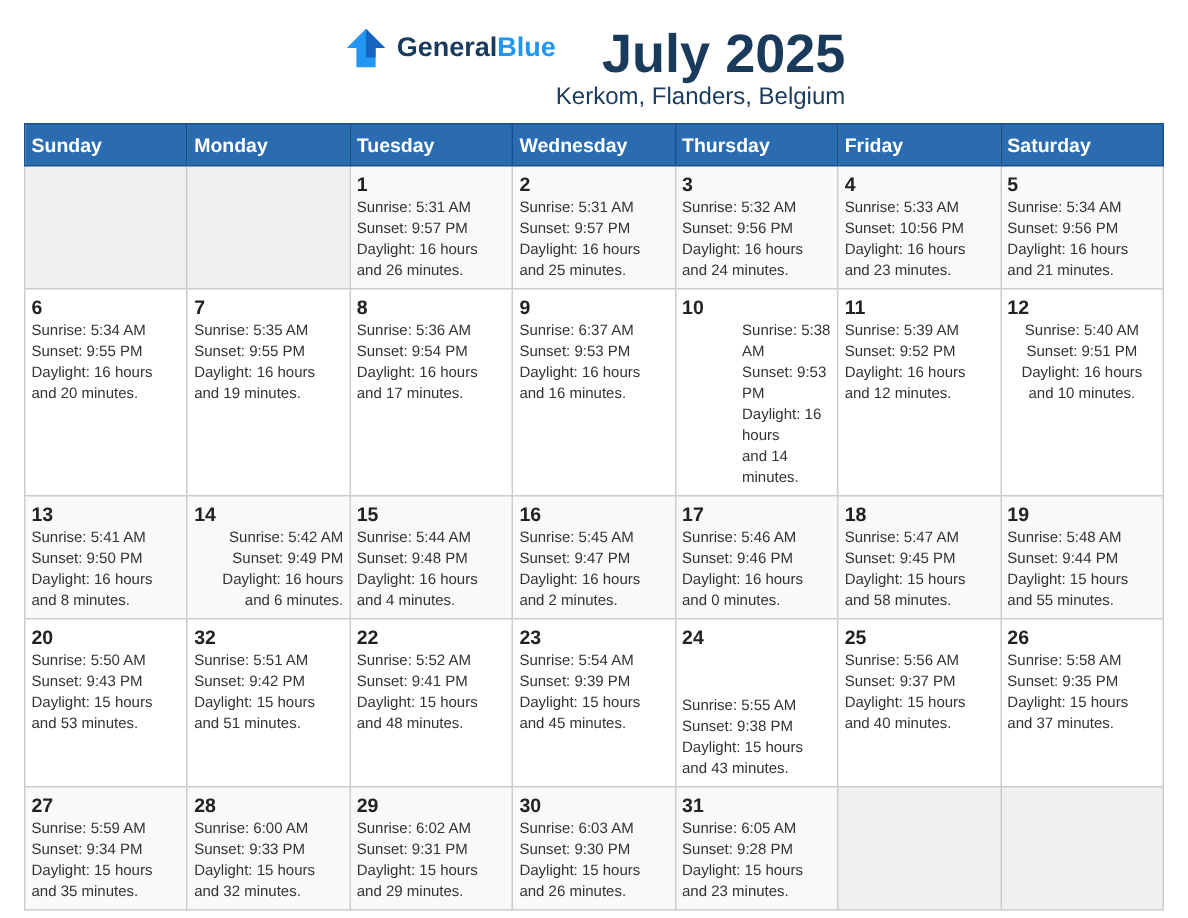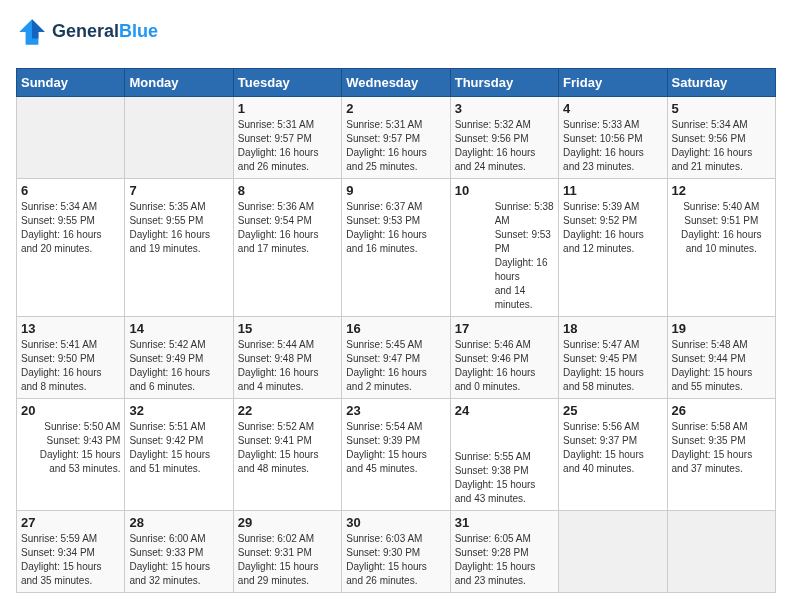--- a/index.html
+++ b/index.html
@@ -5,23 +5,23 @@
     * { box-sizing: border-box; margin: 0; padding: 0; }
     body {
       font-family: Arial, sans-serif;
       background: #fff;
       width: 792px;
       min-height: 612px;
       padding: 16px;
     }
     .header {
       display: flex;
-      justify-content: flex-start;
+      justify-content: center;
       align-items: flex-start;
-      margin-bottom: 20px;
+      margin-bottom: 8px;
     }
     .logo {
       display: flex;
       align-items: center;
       gap: 4px;
     }
     .logo-text {
       font-size: 18px;
       font-weight: bold;
       color: #1a3a5c;
@@ -95,20 +95,24 @@
 <div class="header">
   <div class="logo">
     <svg class="logo-icon" viewBox="0 0 40 40">
       <polygon points="20,4 36,20 28,20 28,36 12,36 12,20 4,20" fill="#2196f3"></polygon>
       <polygon points="20,4 36,20 28,20 28,28 20,28" fill="#1565c0"></polygon>
     </svg>
     <div class="logo-text">
       <div>General<span>Blue</span></div>
     </div>
   </div>
+  <div class="title-block">
+    <div class="month-year">July 2025</div>
+    <div class="location">Kerkom, Flanders, Belgium</div>
+  </div>
 </div>
 
 <table>
   <thead>
     <tr>
     <th>Sunday</th>
         <th>Monday</th>
         <th>Tuesday</th>
         <th>Wednesday</th>
         <th>Thursday</th>
@@ -210,21 +214,21 @@
       <tr>
         <td>
           <span class="day-number">13</span>
           <div class="day-detail" style="white-space: pre-line;">Sunrise: 5:41 AM
 Sunset: 9:50 PM
 Daylight: 16 hours
 and 8 minutes.</div>
         </td>
         <td>
           <span class="day-number">14</span>
-          <div class="day-detail" style="white-space: pre-line;">Sunrise: 5:42 AM
+          <div class="day-detail" style="white-space: pre-line; text-align: right;">Sunrise: 5:42 AM
 Sunset: 9:49 PM
 Daylight: 16 hours
 and 6 minutes.</div>
         </td>
         <td>
           <span class="day-number">15</span>
           <div class="day-detail" style="white-space: pre-line;">Sunrise: 5:44 AM
 Sunset: 9:48 PM
 Daylight: 16 hours
 and 4 minutes.</div>
@@ -254,21 +258,21 @@
           <span class="day-number">19</span>
           <div class="day-detail" style="white-space: pre-line;">Sunrise: 5:48 AM
 Sunset: 9:44 PM
 Daylight: 15 hours
 and 55 minutes.</div>
         </td>
       </tr>
       <tr>
         <td>
           <span class="day-number">20</span>
-          <div class="day-detail" style="white-space: pre-line; text-align: right;">Sunrise: 5:50 AM
+          <div class="day-detail" style="white-space: pre-line;">Sunrise: 5:50 AM
 Sunset: 9:43 PM
 Daylight: 15 hours
 and 53 minutes.</div>
         </td>
         <td>
           <span class="day-number">32</span>
           <div class="day-detail" style="white-space: pre-line;">Sunrise: 5:51 AM
 Sunset: 9:42 PM
 Daylight: 15 hours
 and 51 minutes.</div>

